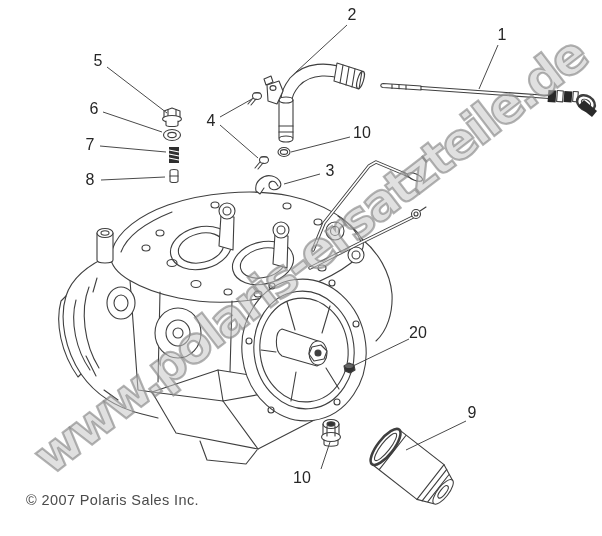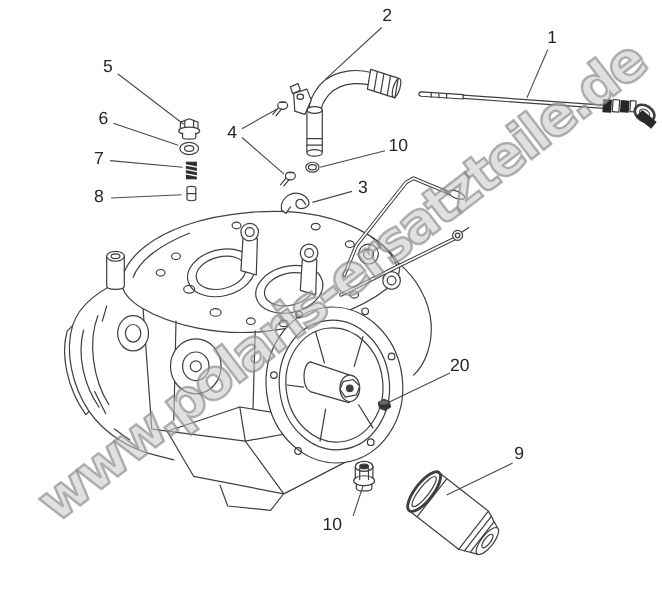--- a/index.html
+++ b/index.html
@@ -259,13 +259,14 @@
       <div class="callout" style="left: 98px; top: 61px;">5</div>
       <div class="callout" style="left: 94px; top: 109px;">6</div>
       <div class="callout" style="left: 90px; top: 145px;">7</div>
       <div class="callout" style="left: 90px; top: 180px;">8</div>
       <div class="callout" style="left: 472px; top: 413px;">9</div>
       <div class="callout" style="left: 302px; top: 478px;">10</div>
       <div class="callout" style="left: 418px; top: 333px;">20</div>
       <div class="callout" style="left: 362px; top: 133px;">10</div>
     </div>
 
+  <div class="copyright">© 2007 Polaris Sales Inc.</div>
 </div>
 
 </body></html>

